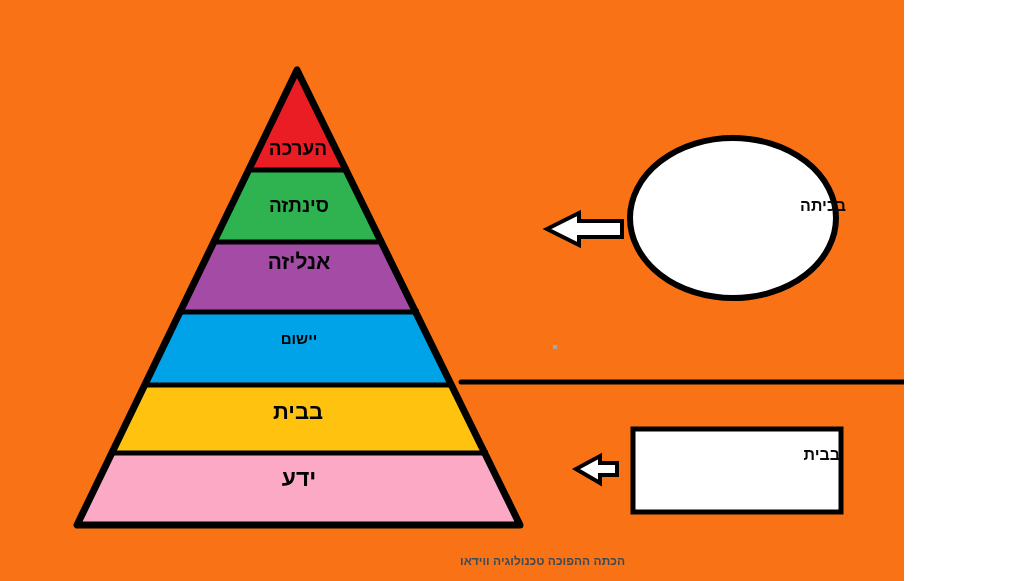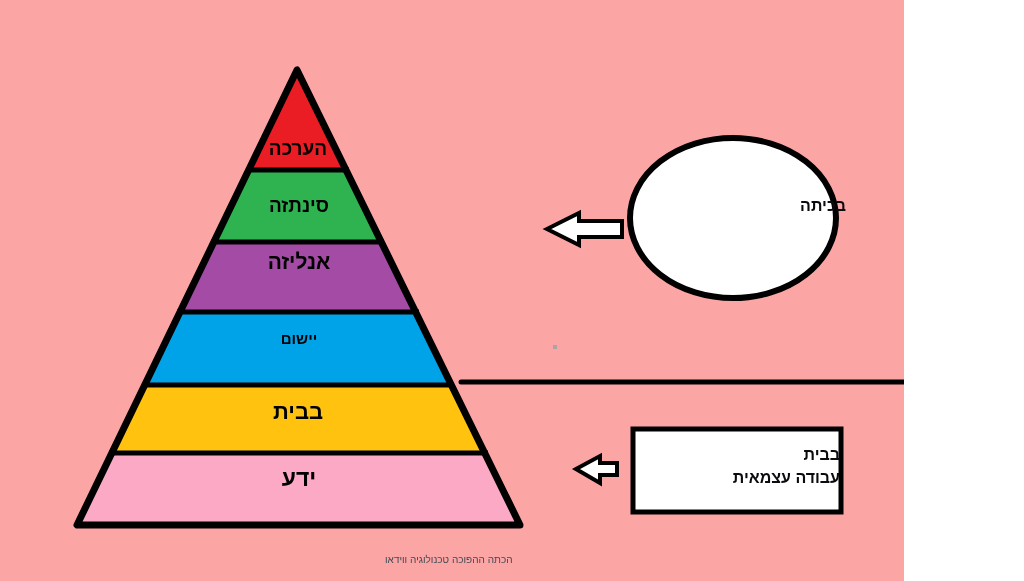--- a/index.html
+++ b/index.html
@@ -1,20 +1,20 @@
 <!DOCTYPE html>
 <html lang="he"><head>
 <meta charset="utf-8">
 <style>
   html, body { margin: 0; padding: 0; background: #ffffff; }
   #canvas {
     position: relative;
     width: 904px;
     height: 581px;
-    background: #fca5a5;
+    background: #f97316;
     overflow: hidden;
     font-family: "Liberation Sans", sans-serif;
   }
   #drawing { position: absolute; left: 0; top: 0; }
   .label {
     position: absolute;
     transform: translate(-50%, -50%);
     font-weight: bold;
     color: #000000;
     white-space: nowrap;
@@ -39,25 +39,25 @@
     font-size: 16px; line-height: 25px;
   }
   .home-text {
     left: 660px; top: 443px; width: 180px;
     text-align: right;
     font-size: 16px; line-height: 23px;
   }
   .caption {
     position: absolute;
     left: 385px; top: 554px; width: 240px;
-    text-align: left;
+    text-align: right;
     direction: rtl;
-    font-size: 10px;
+    font-size: 12px;
     color: #3e4a54;
-    font-weight: normal;
+    font-weight: bold;
   }
 </style>
 </head>
 <body>
 
 <div id="canvas">
 
   <svg id="drawing" width="1024" height="581" viewBox="0 0 1024 581" xmlns="http://www.w3.org/2000/svg">
 
     <polygon points="112,453 485,453 520,525 77,525" fill="#fca9c5"></polygon>
@@ -95,18 +95,17 @@
   <div class="label lv-application">יישום</div>
   <div class="label lv-comprehension">בבית</div>
   <div class="label lv-knowledge">ידע</div>
 
   <div class="callout-text classroom-text">
     <div>בכיתה</div>
   </div>
 
   <div class="callout-text home-text">
     <div>בבית</div>
-    <div>עבודה עצמאית</div>
   </div>
 
   <div class="caption">הכתה ההפוכה טכנולוגיה ווידאו</div>
 
 </div>
 
 </body></html>

